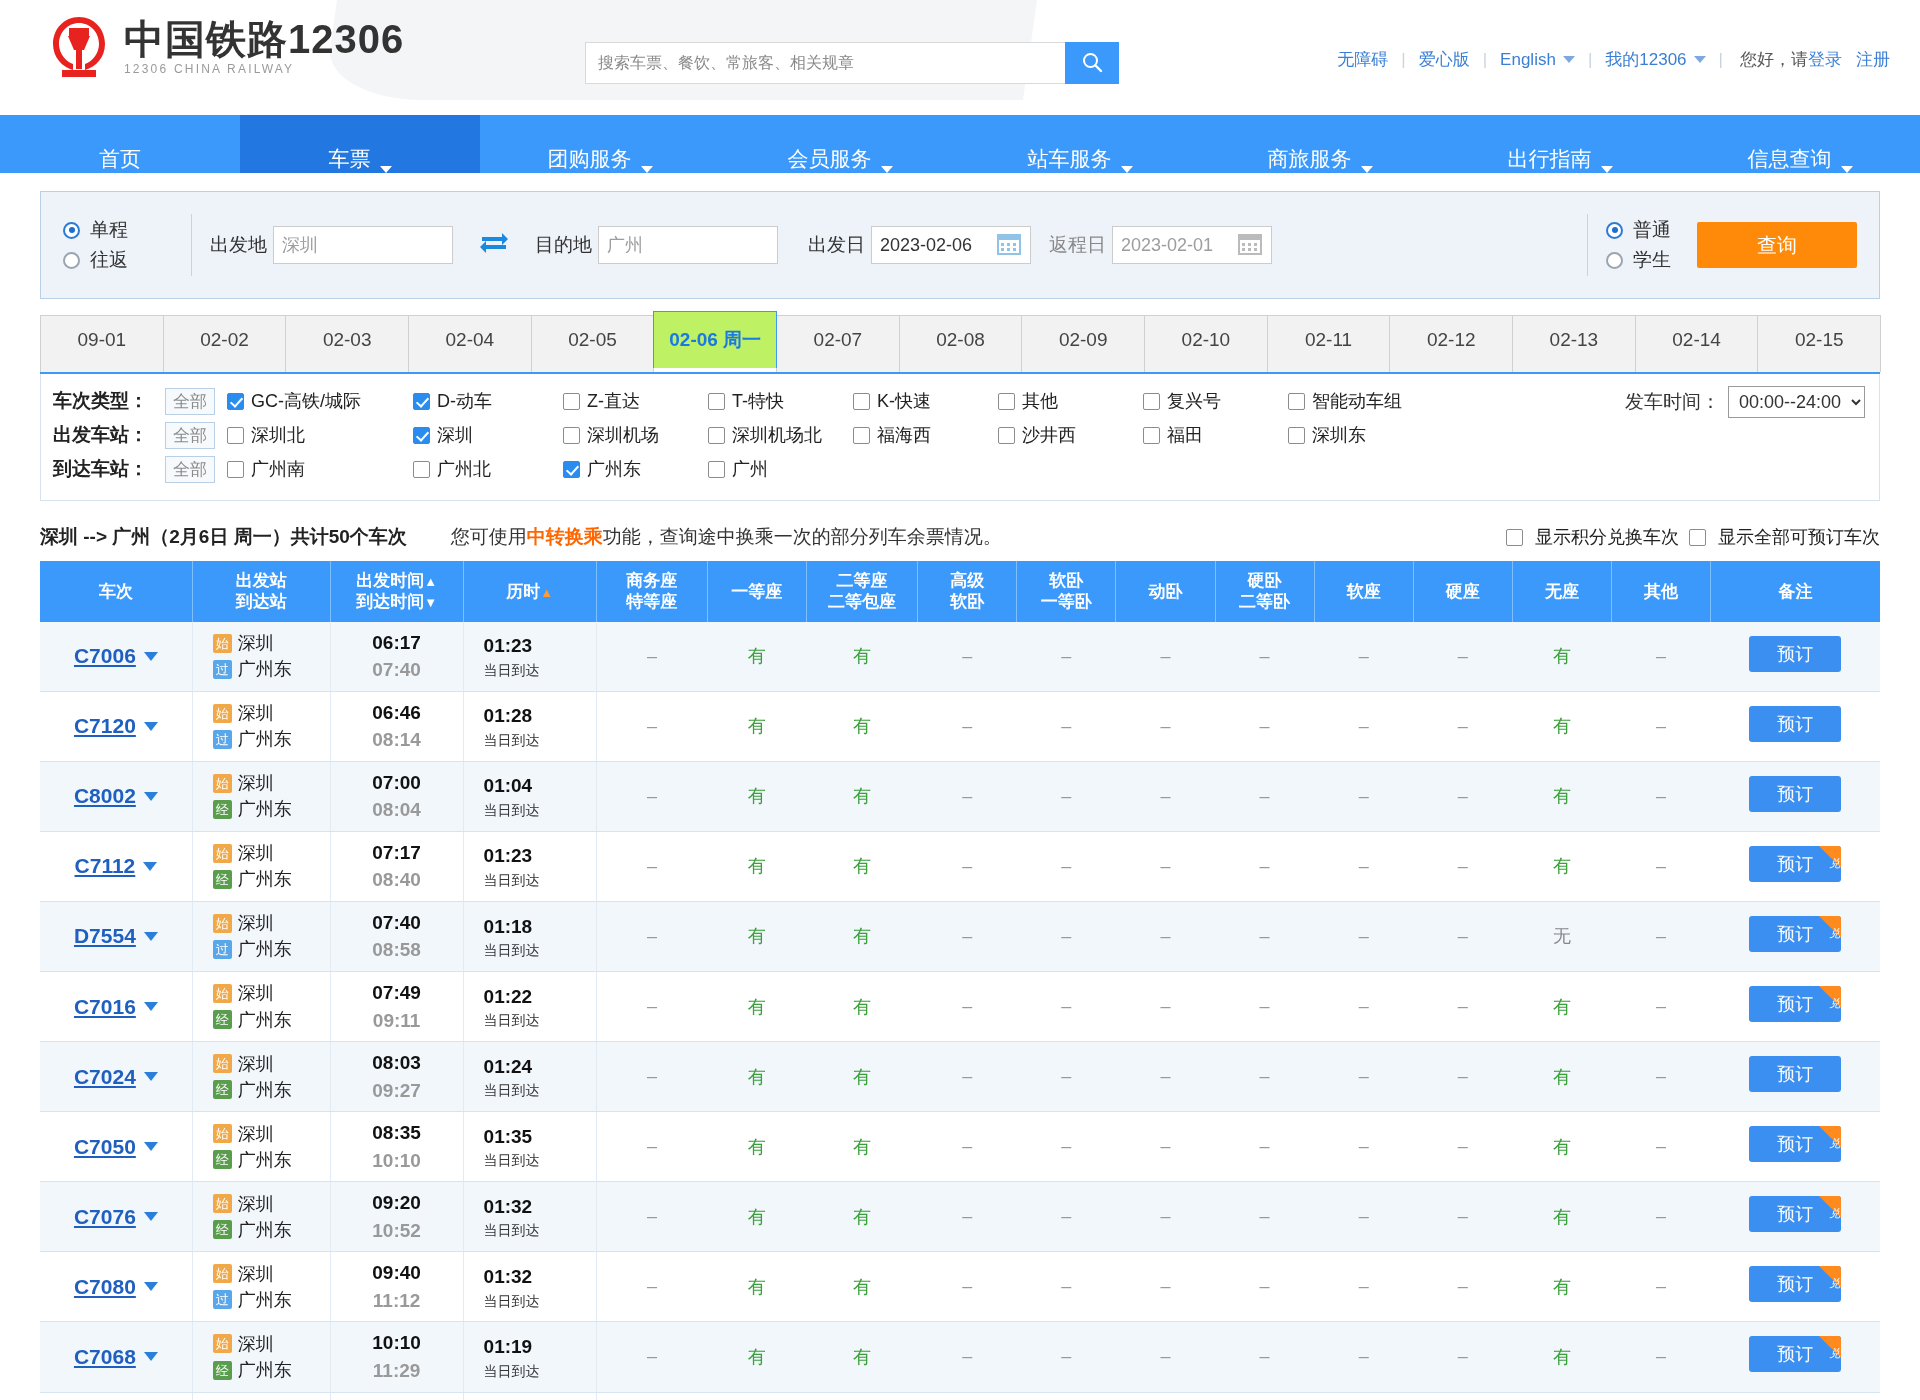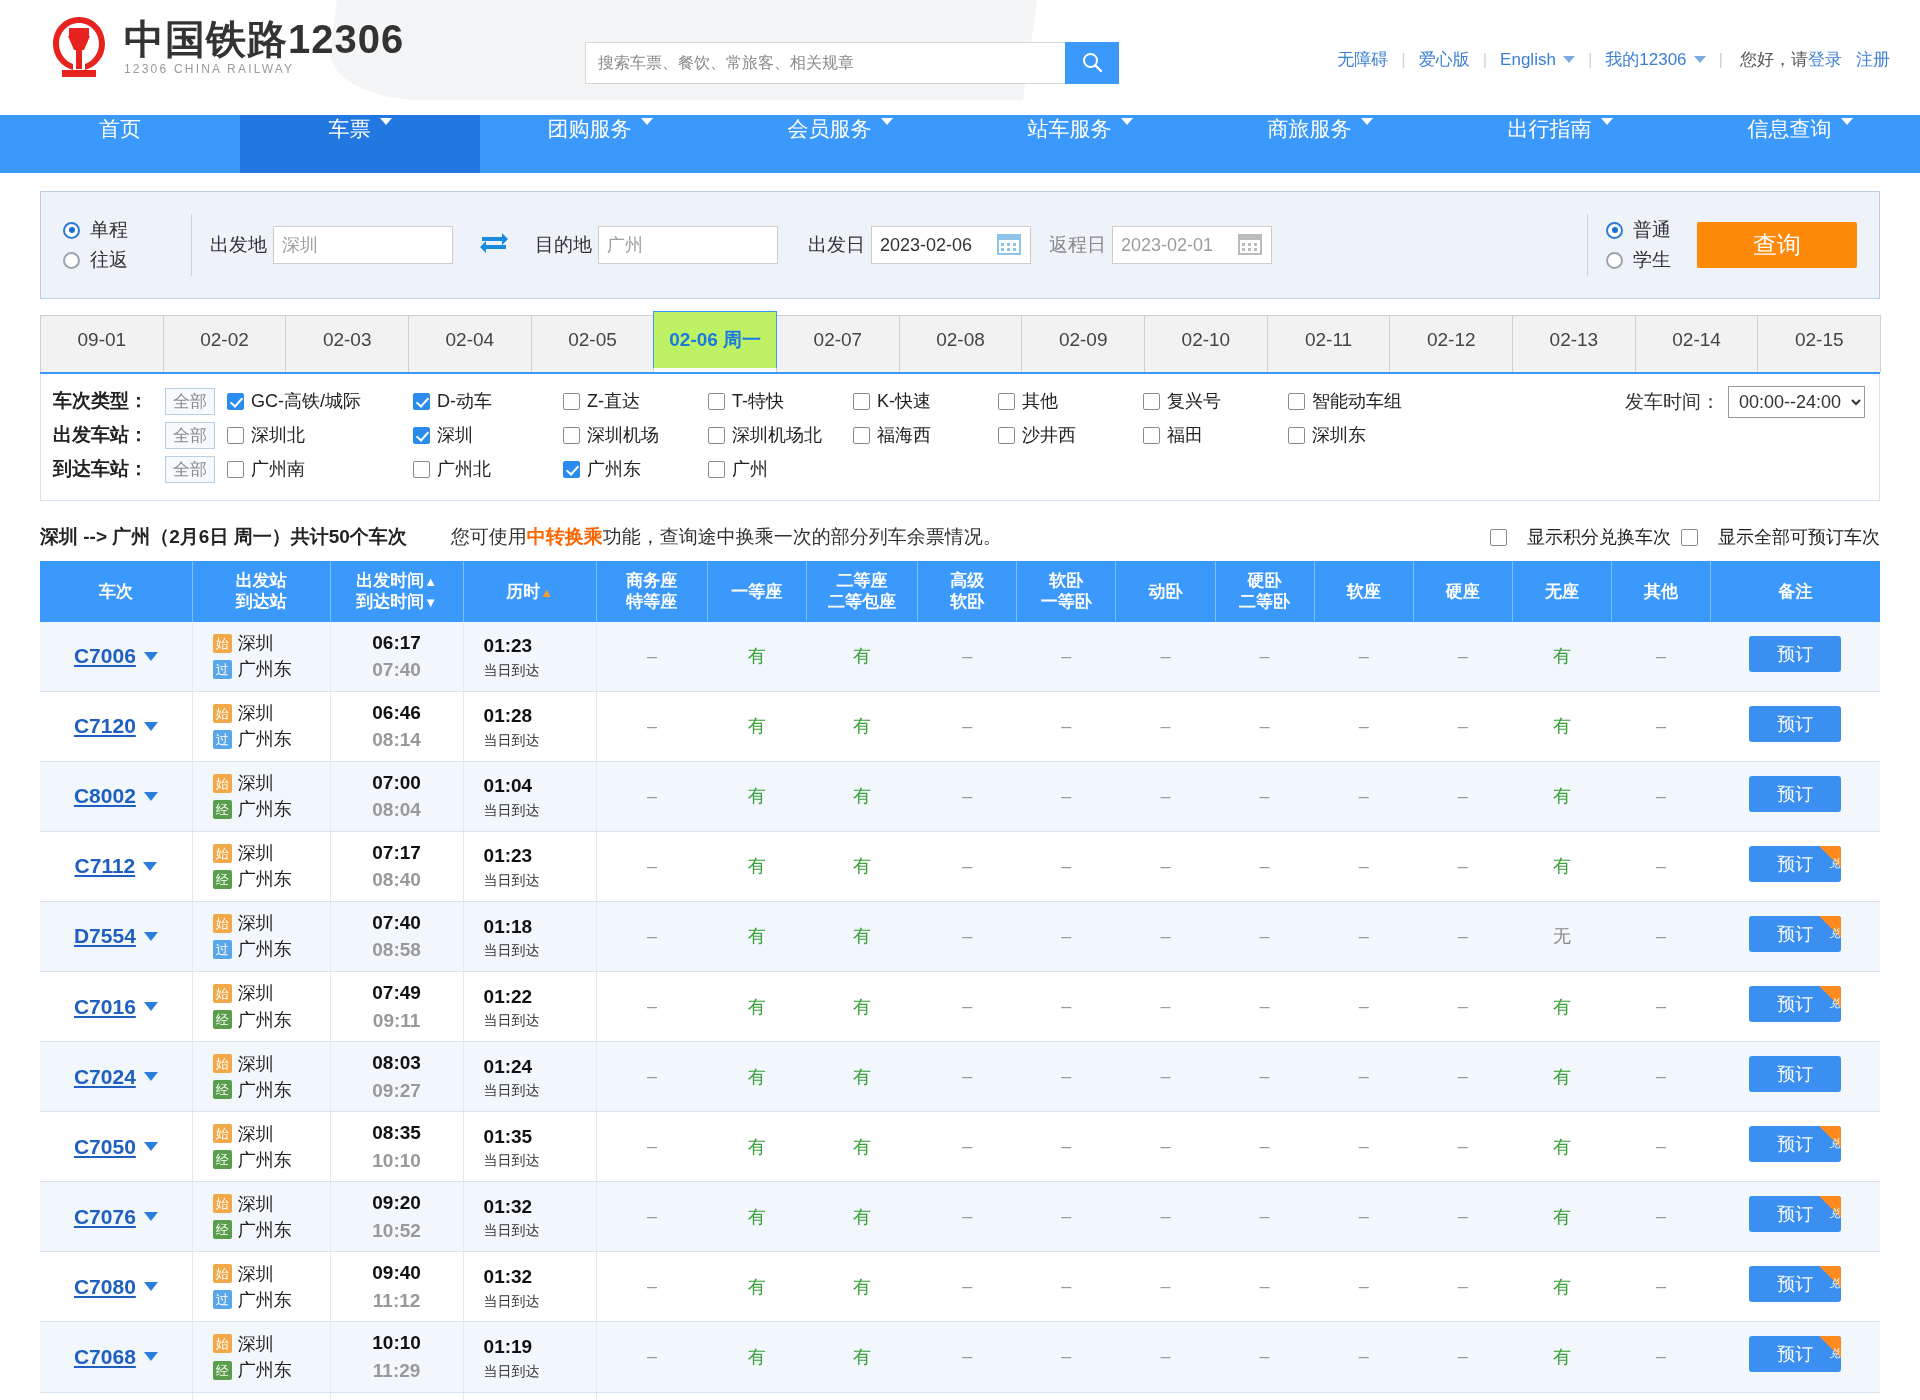--- a/index.html
+++ b/index.html
@@ -41,21 +41,21 @@
 
   .head-links { position:absolute; right:30px; top:48px; display:flex; align-items:center; font-size:17px; z-index:3;}
   .head-links a { color:#3b7fd4; text-decoration:none; }
   .hl-sep { color:#c9d4e2; margin:0 13px; }
   .hl-caret { display:inline-block; margin-left:7px; border-left:6px solid transparent; border-right:6px solid transparent; border-top:7px solid #7ea9e0; vertical-align:middle;}
   .hl-greet { color:#555; margin-left:4px;}
 
   
   .nav { height:58px; background:#3b99fc; display:flex; align-items:stretch; }
   .nav-item {
-    flex:1; display:flex; align-items:flex-start; justify-content:center;
+    flex:1; display:flex; align-items:flex-end; justify-content:center;
     color:#fff; font-size:21px; cursor:pointer; gap:9px;
   }
   .nav-item.active { background:#2277e0; }
   .nav-caret { display:inline-block; border-left:6px solid transparent; border-right:6px solid transparent; border-top:7px solid #fff; margin-top:3px;}
 
   
   .wrap { width:1840px; margin:0 auto; }
   .panel {
     margin-top:18px; border:1px solid #b9cfe6; background:#eef3f9;
     height:108px; display:flex; align-items:center; padding:0 22px;
@@ -80,21 +80,21 @@
   }
   .fld input::placeholder { color:#9d9d9d; }
   .in-city { width:180px; }
   .in-date { width:160px; }
   .swap-btn { margin:0 26px; cursor:pointer; }
   .cal-ico { width:30px; height:28px; margin-left:-36px; pointer-events:none; }
   .date-wrap { display:flex; align-items:center; }
   .ticket-type { margin-left:auto; display:flex; align-items:center; }
   .query-btn {
     margin-left:26px; width:160px; height:46px; background:#ff8a0a; color:#fff;
-    border:none; font-size:24px; cursor:pointer; font-family:inherit; border-radius:2px;
+    border:none; font-size:20px; cursor:pointer; font-family:inherit; border-radius:2px;
   }
 
   
   .tabs { display:flex; margin-top:16px; border-bottom:2px solid #3b99fc; }
   .tab {
     flex:1; text-align:center; padding:13px 0; font-size:19px; color:#444;
     background:#f2f2f2; border:1px solid #d0d0d0; border-bottom:none; margin-right:-1px; cursor:pointer;
   }
   .tab.active {
     background:#bef264; color:#1a7ae0; font-weight:bold; border-color:#3b99fc;
@@ -124,21 +124,21 @@
     margin-left:8px; height:32px; font-size:18px; padding:0 6px; font-family:inherit;
     border:1px solid #9a9a9a; background:#fff; color:#333;
   }
 
   
   .summary { display:flex; align-items:center; margin-top:18px; font-size:19px; height:36px;}
   .sum-main { font-weight:bold; color:#222; }
   .sum-note { margin-left:44px; color:#333; }
   .sum-note b { color:#f60; }
   .sum-right { margin-left:auto; display:flex; align-items:center; gap:10px; font-size:18px; color:#333;}
-  .sum-right .cb-item { gap:20px; }
+  .sum-right .cb-item { gap:12px; }
 
   
   table.res { width:100%; border-collapse:collapse; margin-top:6px; table-layout:fixed; }
   table.res thead th {
     background:#3b99fc; color:#fff; font-size:17px; font-weight:bold;
     padding:9px 2px; line-height:1.25; border-right:1px solid #7cc0ff; vertical-align:middle;
   }
   table.res thead th:last-child { border-right:none; }
   .sortc { color:#ff9b2e; font-size:13px; }
   .sortw { color:#fff; font-size:13px; }

